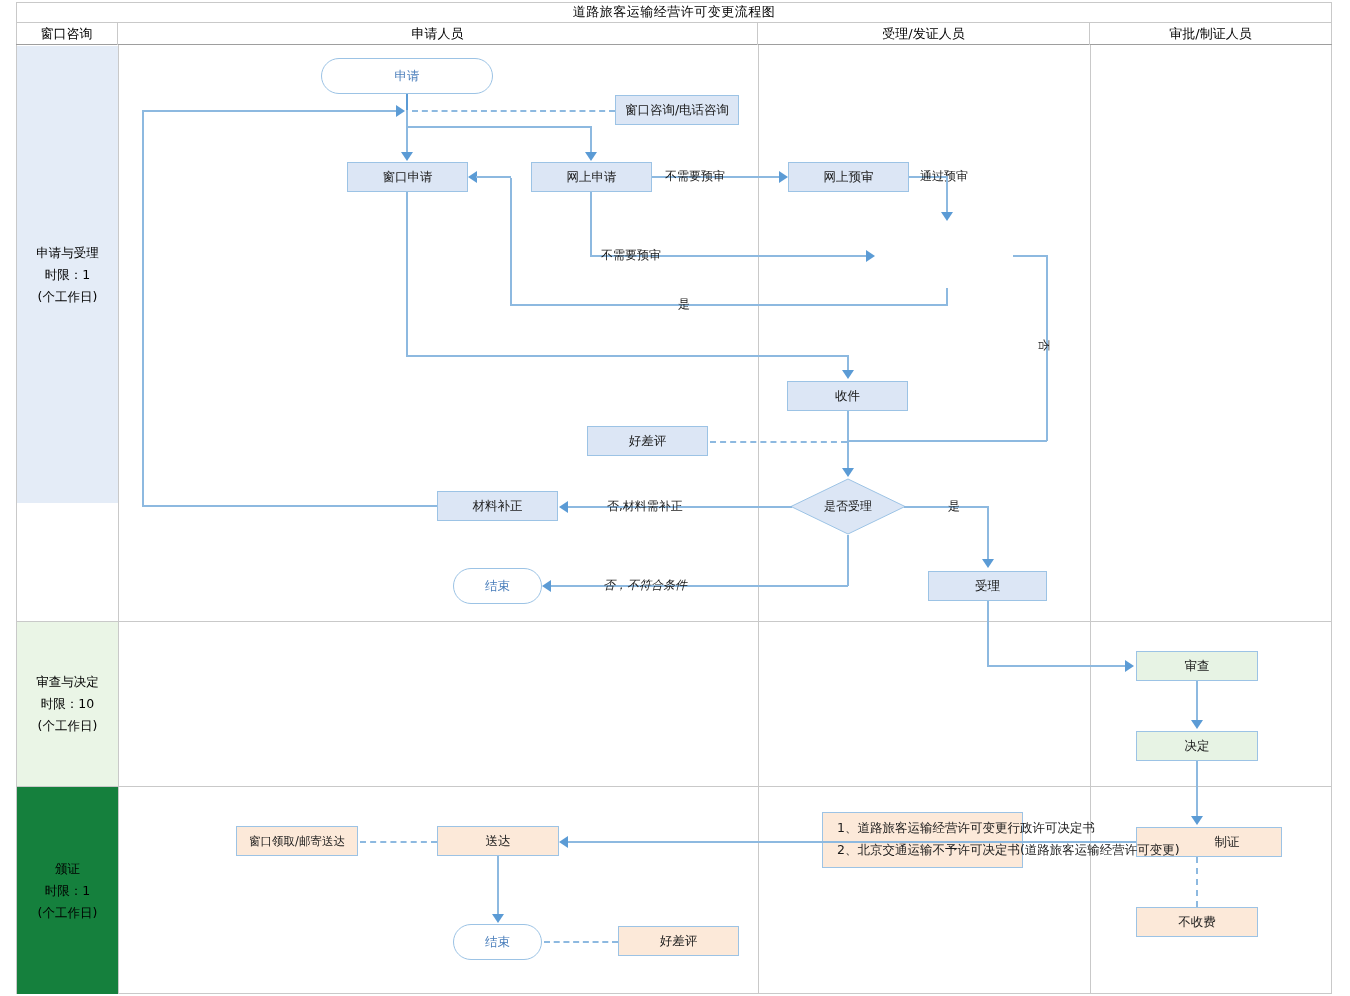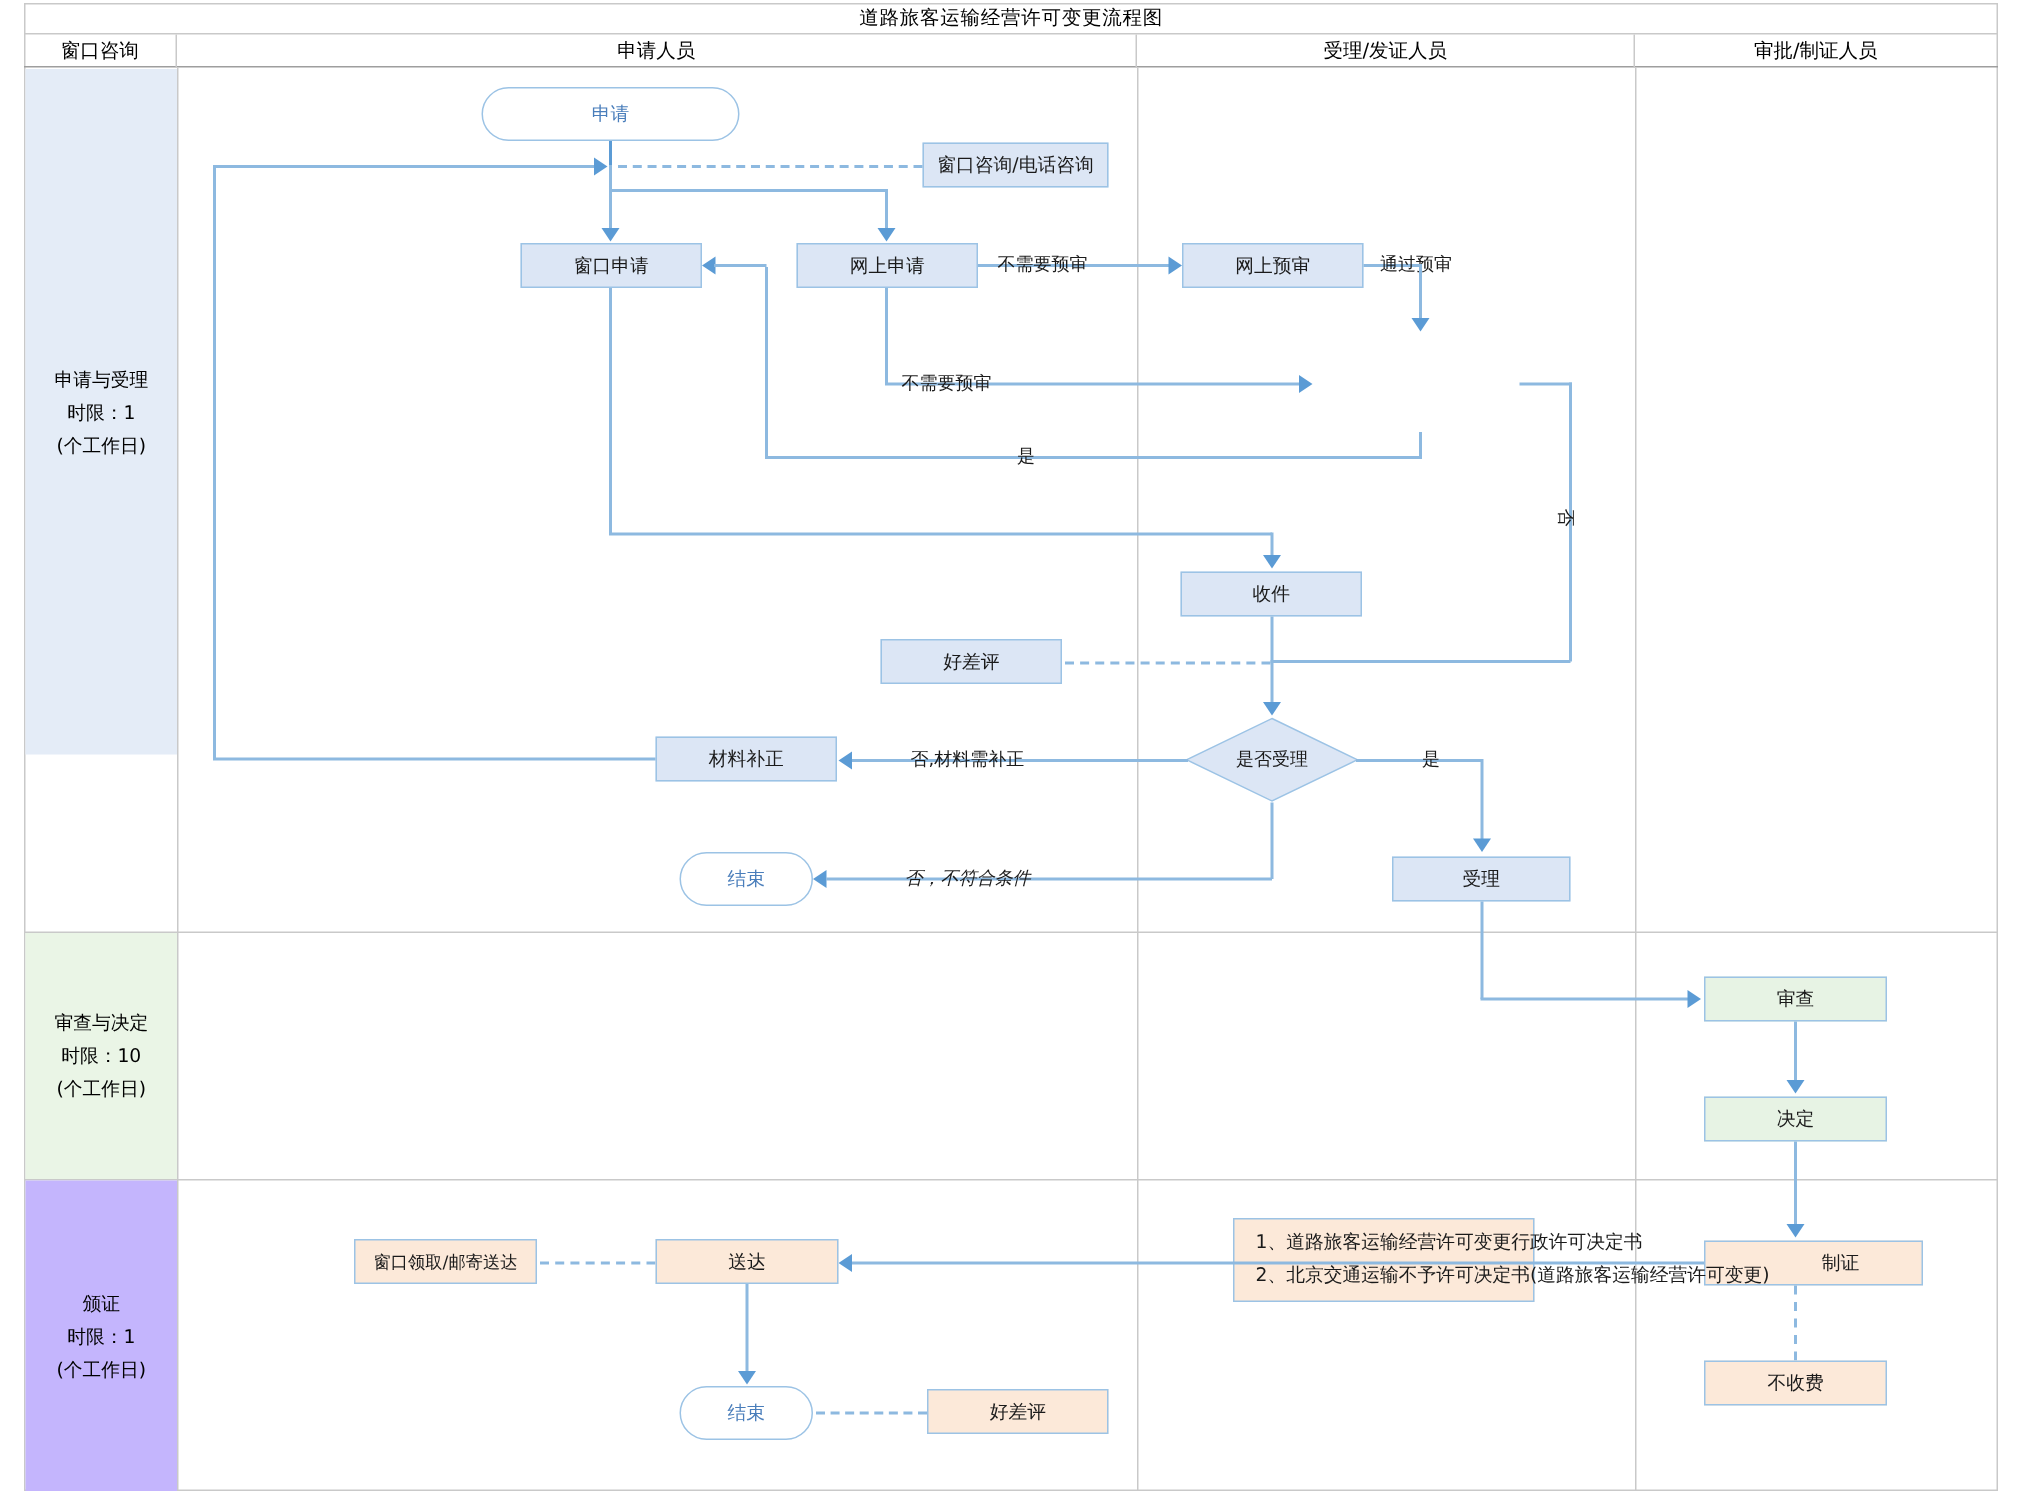--- a/index.html
+++ b/index.html
@@ -78,21 +78,21 @@
 
   <div class="rowline" style="top:621px;"></div>
   <div class="rowline" style="top:786px;"></div>
 
   <div class="stage" style="top:46px;height:457px;background:#e4ecf7;">申请与受理
 时限：1
 (个工作日)</div>
   <div class="stage" style="top:622px;height:164px;background:#eaf5e6;">审查与决定
 时限：10
 (个工作日)</div>
-  <div class="stage" style="top:787px;height:207px;background:#c4b5fd;">颁证
+  <div class="stage" style="top:787px;height:207px;background:#15803d;">颁证
 时限：1
 (个工作日)</div>
 
   <div class="node round" style="left:321px;top:58px;width:172px;height:36px;">申请</div>
 
   <div class="ln lnv" style="left:406px;top:94px;height:18px;"></div>
 
   <div class="node rect" style="left:615px;top:95px;width:124px;height:30px;">窗口咨询/电话咨询</div>
 
   <div class="dash-h" style="left:412px;top:110px;width:203px;"></div>

